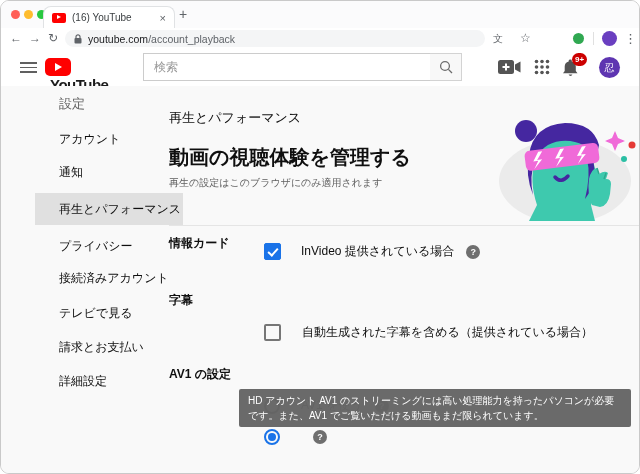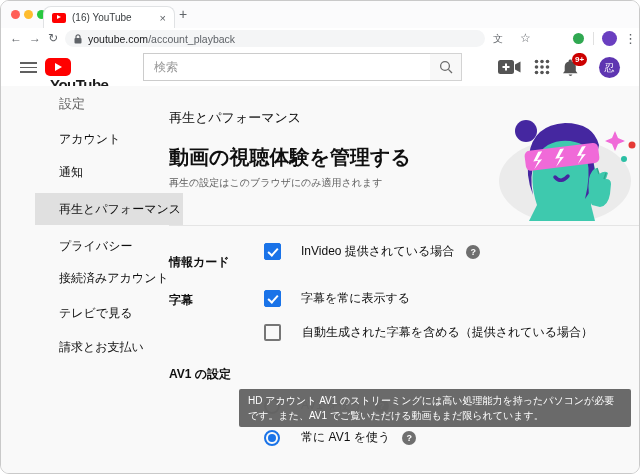--- a/index.html
+++ b/index.html
@@ -185,20 +185,21 @@
 
     <div class="sidebar">
       <div class="sb-title">設定</div>
       <div class="sb-item" style="top:70px">通知</div>
       <div class="sb-item" style="top:37px">アカウント</div>
       <div class="sb-item active" style="top:107px">再生とパフォーマンス</div>
       <div class="sb-item" style="top:144px">プライバシー</div>
       <div class="sb-item" style="top:176px">接続済みアカウント</div>
       <div class="sb-item" style="top:245px">請求とお支払い</div>
       <div class="sb-item" style="top:211px">テレビで見る</div>
+      <div class="sb-item" style="top:279px">詳細設定</div>
     </div>
 
     <div class="main">
       <div class="breadcrumb">再生とパフォーマンス</div>
       <div class="page-title">動画の視聴体験を管理する</div>
       <div class="page-sub">再生の設定はこのブラウザにのみ適用されます</div>
 
       <svg class="illus" viewBox="0 0 140 112">
         <ellipse cx="66" cy="72" rx="66" ry="42" fill="#ebebeb"></ellipse>
         <circle cx="27" cy="22" r="11" fill="#4527a0"></circle>
@@ -214,47 +215,42 @@
         <path d="M56,68 Q62,75 69,67" fill="none" stroke="#4527a0" stroke-width="3.5" stroke-linecap="round"></path>
         <path d="M90,70 q2,-10 8,-11 l2,6 q6,-4 9,-1 l-2,6 q5,0 5,5 l-1,10 q-2,12 -10,13 l-8,-2 q-5,-12 -3,-26 Z" fill="#3ec9ae"></path>
         <path d="M98,59 l2,6 M107,64 l-2,6" stroke="#2da98f" stroke-width="1.5" fill="none"></path>
         <path d="M116,22 l3,7 7,3 -7,3 -3,7 -3,-7 -7,-3 7,-3 Z" fill="#f06ad8"></path>
         <circle cx="133" cy="36" r="3.5" fill="#e53935"></circle>
         <circle cx="125" cy="50" r="3" fill="#2bbfa4"></circle>
       </svg>
 
       <div class="divider"></div>
 
-      <div class="sec-label" style="top:168px">情報カード</div>
+      <div class="sec-label" style="top:149px">情報カード</div>
       <div class="opt" style="top:157px">
         <span class="cb on"></span>
         <span>InVideo 提供されている場合</span>
         <span class="help">?</span>
       </div>
 
       <div class="sec-label" style="top:206px">字幕</div>
-      <div class="opt" style="top:204px">
-        <span class="cb on"></span>
-        <span>字幕を常に表示する</span>
-      </div>
       <div class="opt" style="top:238px">
         <span class="cb off"></span>
         <span>自動生成された字幕を含める（提供されている場合）</span>
       </div>
 
       <div class="sec-label" style="top:280px">AV1 の設定</div>
 
       <div class="opt ghost" style="top:311px">
         <span class="rd"></span>
         <span>AV1 を使う</span>
         <span class="help">?</span>
       </div>
       <div class="tooltip">HD アカウント AV1 のストリーミングには高い処理能力を持ったパソコンが必要です。また、AV1 でご覧いただける動画もまだ限られています。</div>
 
       <div class="opt" style="top:343px">
         <span class="rd on"></span>
-        <span>常に AV1 を使う</span>
         <span class="help">?</span>
       </div>
 
     </div>
   </div>
 </div>
 
 </body></html>

